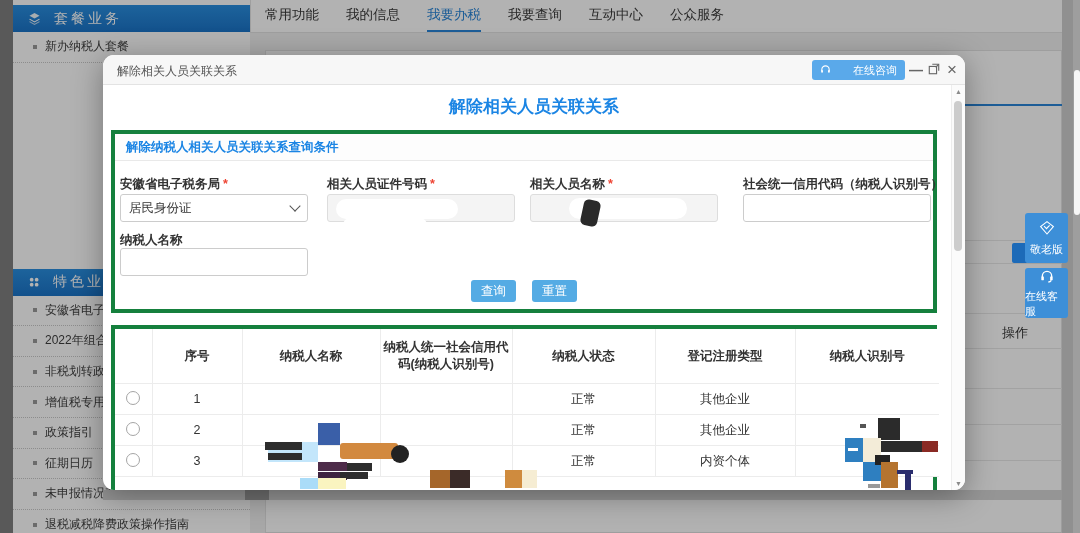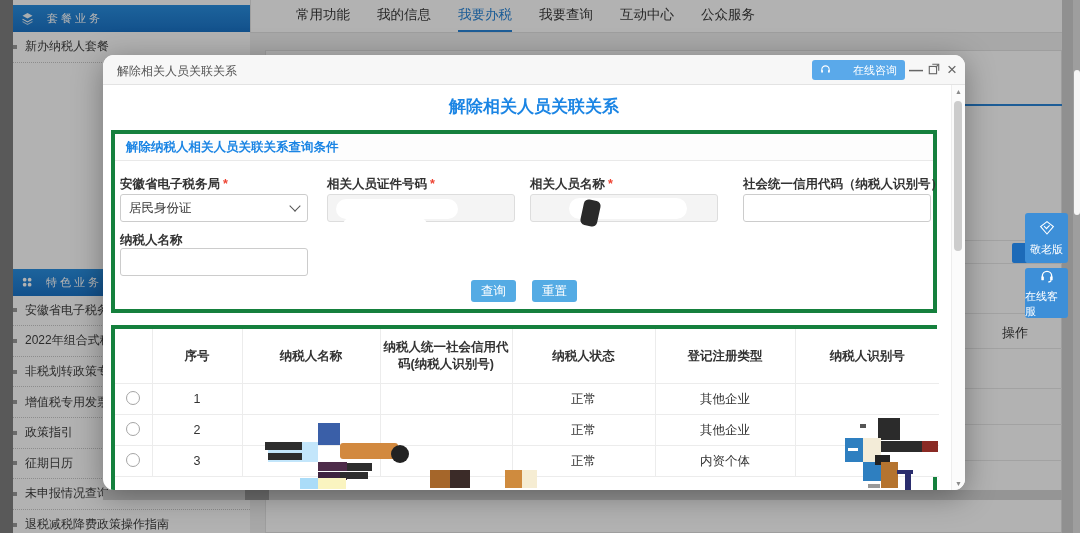--- a/index.html
+++ b/index.html
@@ -2,28 +2,28 @@
 <html><head>
 <meta charset="utf-8">
 <style>
   html,body{margin:0;padding:0;background:#888;}
   .stage{position:relative;width:1080px;height:533px;overflow:hidden;background:#fff;
          font-family:"Liberation Sans","DejaVu Sans",sans-serif;font-size:13px;color:#333;}
   
   .left-strip{position:absolute;left:0;top:0;width:13px;height:533px;background:#808080;}
   .sidebar{position:absolute;left:13px;top:0;width:237px;height:533px;background:#ffffff;border-right:1px solid #d8d8d8;}
   .side-header{height:27px;margin-top:5px;background:linear-gradient(#2a8fe0,#1b74c8);color:#fff;
-               display:flex;align-items:center;padding-left:7px;letter-spacing:3px;font-size:11px;}
+               display:flex;align-items:center;padding-left:14px;letter-spacing:3px;font-size:14px;}
   .side-header .hicon{margin-right:12px;display:flex;}
-  .side-item{height:29.6px;display:flex;align-items:center;font-size:12px;color:#404040;
+  .side-item{height:29.6px;display:flex;align-items:center;padding-left:20px;font-size:12px;color:#404040;
              border-bottom:1px dotted #c9c9c9;white-space:nowrap;overflow:hidden;}
   .side-item .bullet{width:4px;height:4px;background:#9a9a9a;margin-right:8px;flex:none;}
   .side-spacer{height:206px;}
   .topnav{position:absolute;left:250px;top:0;width:830px;height:33px;background:#fff;
-          border-bottom:1px solid #e4e4e4;border-left:1px solid #e4e4e4;display:flex;align-items:stretch;padding-left:45px;box-sizing:border-box;}
+          border-bottom:1px solid #e4e4e4;border-left:1px solid #e4e4e4;display:flex;align-items:stretch;padding-left:14px;box-sizing:border-box;}
   .tab{display:flex;align-items:center;margin-right:27px;font-size:13.5px;color:#3a3a3a;cursor:pointer;border-bottom:2px solid transparent;}
   .tab.active{color:#2a86d8;border-bottom-color:#2a86d8;}
   .content-bg{position:absolute;left:250px;top:33px;width:830px;height:500px;background:#f1f1f1;}
   .bg-panel{position:absolute;left:265px;top:50px;width:797px;height:483px;background:#fff;border:1px solid #e2e2e2;box-sizing:border-box;}
   .bg-blueline{position:absolute;left:265px;top:104px;width:797px;height:2px;background:#2a86d8;}
   .bg-line{position:absolute;left:265px;width:797px;height:1px;background:#e9e9e9;}
   .bg-op{position:absolute;left:965px;top:324px;width:100px;text-align:center;font-size:13px;color:#333;}
   .bg-hscroll{position:absolute;left:103px;top:490px;width:959px;height:10px;background:#d6d6d6;}
   .bg-hscroll .thumb{position:absolute;left:142px;top:0;width:24px;height:10px;background:#9f9f9f;}
   .pg-scroll-track{position:absolute;left:1073px;top:0;width:7px;height:533px;background:#e3e3e3;}

